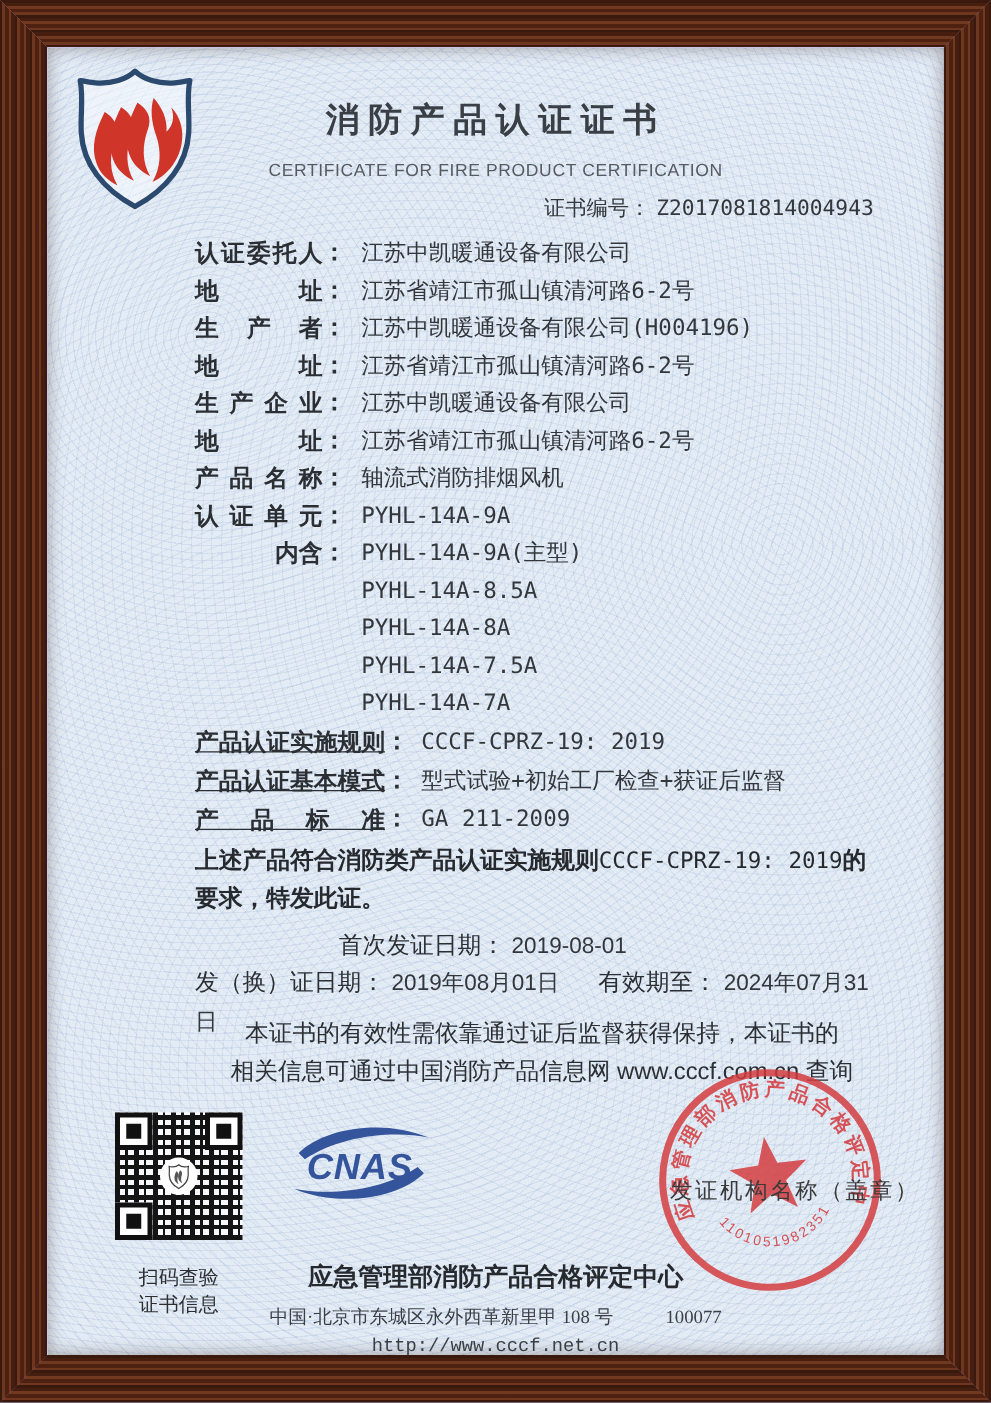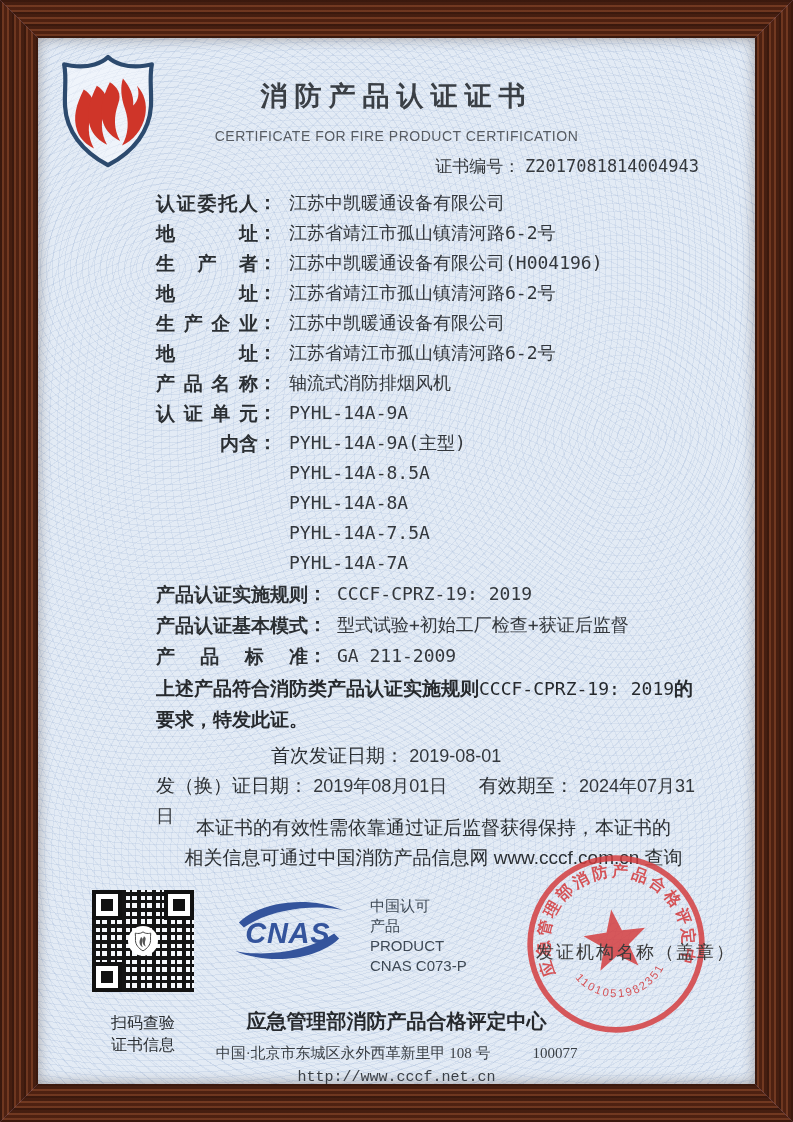--- a/index.html
+++ b/index.html
@@ -49,21 +49,21 @@
   .main{position:absolute;top:150px;left:78px;right:44px;margin-left:40px;}
 
   .frow{height:30px;line-height:30px;white-space:nowrap;}
   .flabel{display:inline-block;width:102px;font-weight:bold;font-size:19px;text-align:justify;text-align-last:justify;vertical-align:bottom;}
   .flabel-right{display:inline-block;width:102px;font-weight:bold;font-size:19px;text-align:right;text-align-last:right;vertical-align:bottom;font-family:Liberation Serif, serif;}
   .fcolon{font-weight:bold;font-size:19px;}
   .fvalue{margin-left:12px;font-size:18px;font-family:"DejaVu Sans Mono","Liberation Mono",monospace;color:#33373c;}
   .fspacer{display:inline-block;width:102px;}
 
   .rrow{height:31px;line-height:31px;white-space:nowrap;}
-  .rlabel{display:inline-block;width:152px;font-weight:bold;font-size:19px;text-align:justify;text-align-last:justify;vertical-align:bottom;}
+  .rlabel{display:inline-block;width:152px;font-weight:bold;font-size:19px;text-align:justify;text-align-last:justify;vertical-align:bottom;text-decoration:underline;}
   .rvalue{margin-left:10px;font-size:18px;font-family:"DejaVu Sans Mono","Liberation Mono",monospace;color:#33373c;}
 
   .statement{margin:2px 0 0;font-size:19px;line-height:31px;font-weight:bold;color:#26292d;}
   .statement .code{font-weight:normal;font-family:"DejaVu Sans Mono","Liberation Mono",monospace;font-size:18px;}
 
   .first-issue{margin-top:6px;height:30px;line-height:30px;padding-left:115px;font-size:19px;}
   .issue-line{height:30px;line-height:30px;font-size:19px;}
   .dlabel{font-weight:normal;}
   .dvalue{font-family:Liberation Sans, sans-serif;font-size:18px;color:#33373c;}
   .valid-gap{margin-left:26px;}
@@ -217,26 +217,20 @@
     </div>
 
     <div class="cnas-block">
       <svg viewBox="0 0 210 118" width="130" height="73">
         <path d="M24 46 C58 12 136 2 192 26 C146 16 76 24 32 54 Z" fill="#34549c"></path>
         <path d="M186 72 C152 106 74 116 18 92 C64 102 134 94 178 64 Z" fill="#34549c"></path>
         <text x="103" y="80" text-anchor="middle" font-size="47" font-style="italic" font-weight="bold" letter-spacing="1" fill="#34549c" font-family="Liberation Sans, sans-serif">CNAS</text>
       </svg>
     </div>
 
-    <div class="accr-block">
-      <div>中国认可</div>
-      <div>产品</div>
-      <div>PRODUCT</div>
-      <div>CNAS C073-P</div>
-    </div>
 
     <div class="stamp">
       <svg viewBox="0 0 180 180" width="184" height="184">
         <defs>
           <path id="arcTop" d="M28,112.6 A66,66 0 1 1 152,112.6" fill="none"></path>
           <path id="arcBottom" d="M42.9,112 A52,52 0 0 0 137.1,112" fill="none"></path>
         </defs>
         <circle cx="90" cy="90" r="84" fill="none" stroke="#d4393c" stroke-width="5.5" opacity="0.92"></circle>
         <polygon points="90,56 97.6,77.5 120.4,78.1 102.4,92 108.8,113.9 90,101 71.2,113.9 77.6,92 59.6,78.1 82.4,77.5" fill="#d4393c" opacity="0.92"></polygon>
         <text font-size="15.5" fill="#d4393c" letter-spacing="3" opacity="0.95" font-weight="bold">

